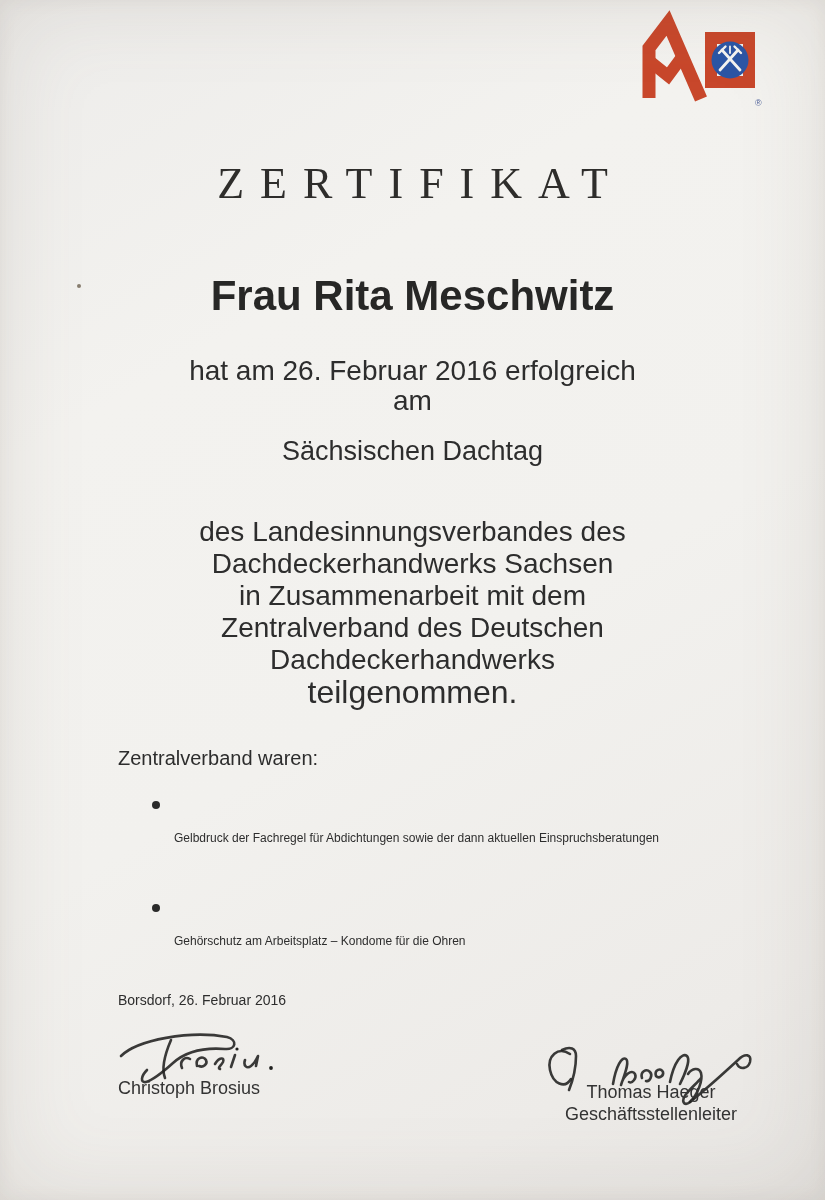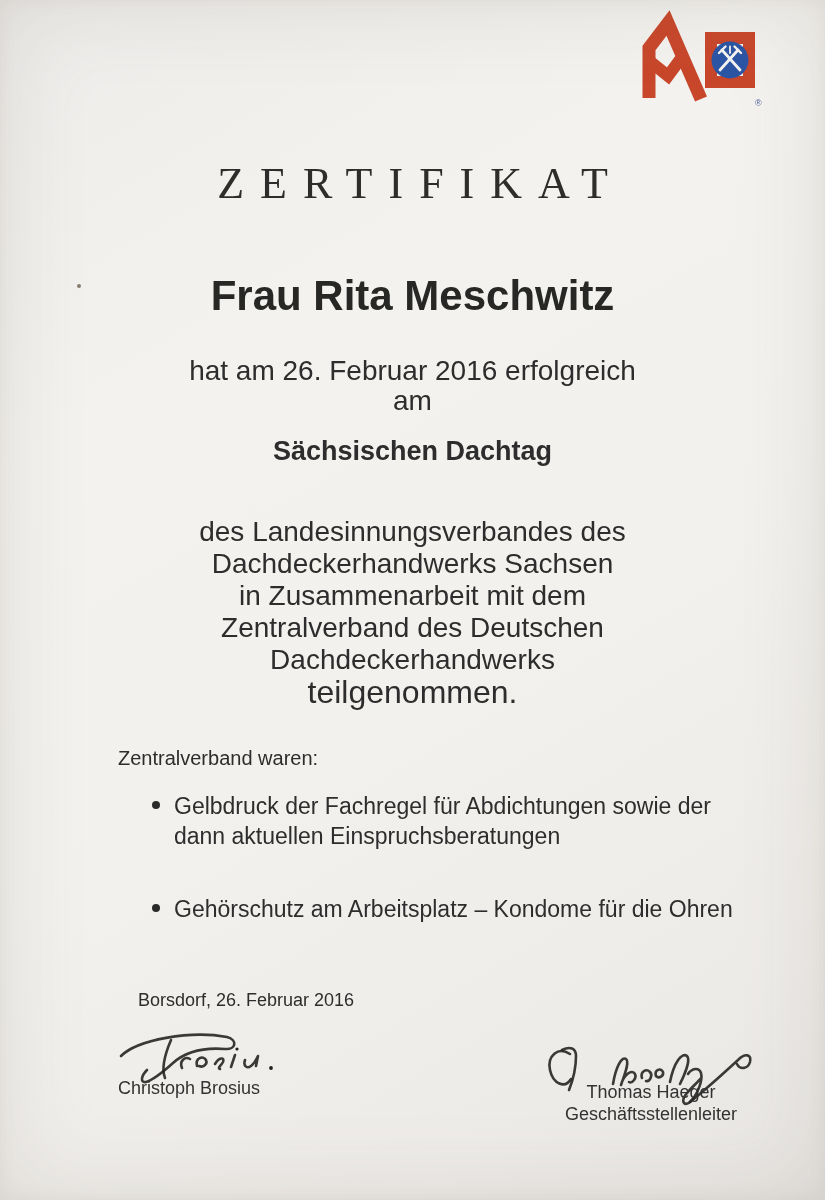--- a/index.html
+++ b/index.html
@@ -28,33 +28,33 @@
     letter-spacing:16px;text-indent:16px;
     color:#2e2d2b;
   }
   .recipient{
     top:274px;
     font-family:Liberation Sans, sans-serif;
     font-size:42px;line-height:44px;font-weight:700;
     color:#272726;
   }
   .intro{top:356px;font-size:28px;line-height:30px;}
-  .event{top:436px;font-size:27px;line-height:30px;font-weight:700;}
+  .event{top:436px;font-size:27px;line-height:30px;font-weight:400;}
   .organizer{top:516px;font-size:28px;line-height:32px;}
   .participation{top:677px;font-size:32px;line-height:30px;}
 
   .topics-heading{left:118px;top:746px;font-size:20px;line-height:24px;}
   .topic{left:152px;display:flex;align-items:flex-start;}
   .topic .dot{
     flex:none;width:8px;height:8px;border-radius:50%;
     background:#2a2a2a;margin-top:10px;margin-right:14px;
   }
-  .topic .txt{width:580px;font-size:23px;line-height:30px;}
+  .topic .txt{width:580px;font-size:12px;line-height:30px;margin-top:32px;}
 
-  .place-date{left:118px;top:989px;font-size:18px;line-height:22px;margin-left:20px;}
+  .place-date{left:118px;top:989px;font-size:14px;line-height:22px;}
 
   .sig-name-block{font-size:18px;line-height:22px;color:#333;text-align:center;}
   .sig-left-block{left:118px;top:1077px;}
   .sig-right-block{left:565px;top:1081px;}
 
   .sig-svg path{fill:none;stroke:#20201f;stroke-width:2.6;stroke-linecap:round;stroke-linejoin:round;opacity:.88;}
   .speck{left:77px;top:284px;width:4px;height:4px;border-radius:50%;background:#6d604f;opacity:.8;}
 </style>
 </head>
 <body>

